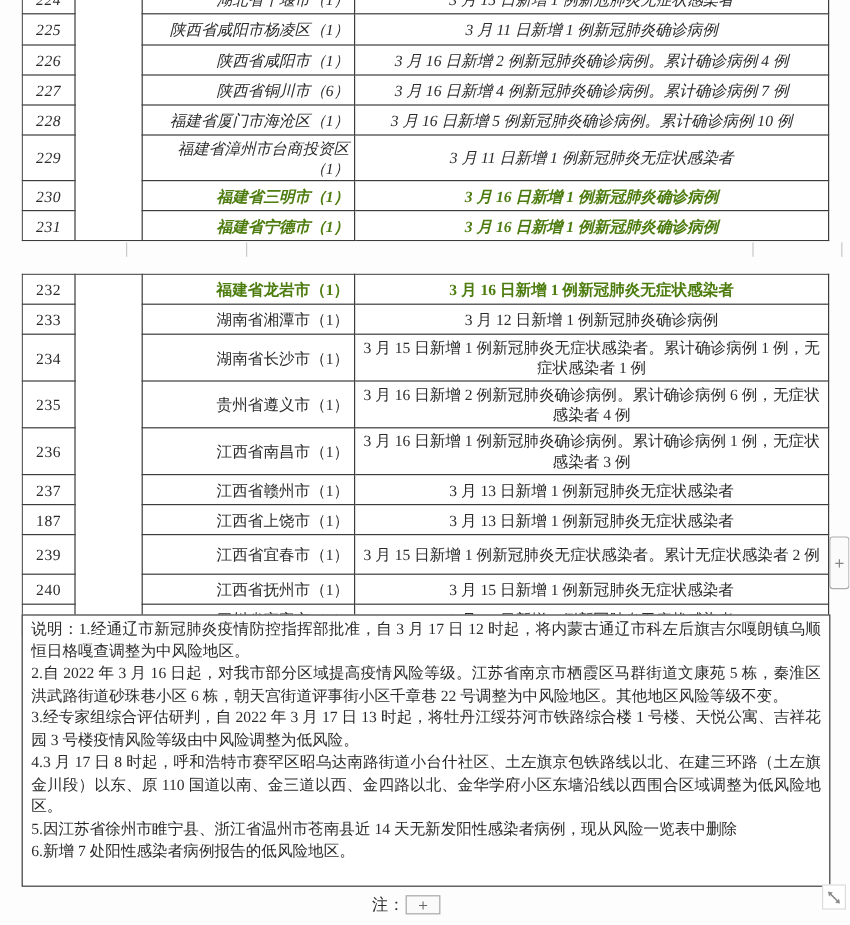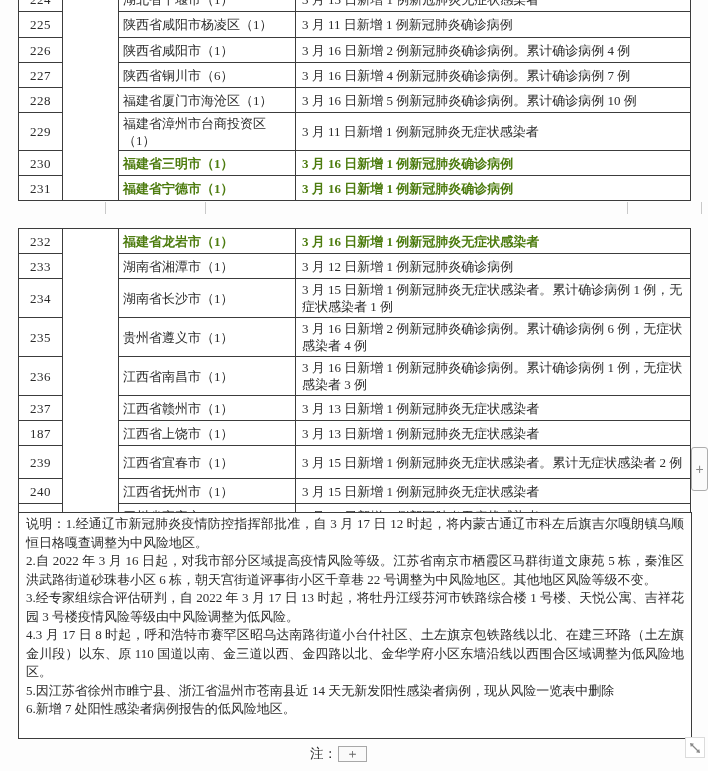--- a/index.html
+++ b/index.html
@@ -9,40 +9,40 @@
     width: 708px;
     height: 771px;
     background: #fdfdfd;
     overflow: hidden;
     font-family: "Liberation Serif", "DejaVu Serif", serif;
     color: #2b2b2b;
   }
 
   
   .tbl-wrap { position: absolute; left: 18px; overflow: hidden; background: #fff; }
-  .wrap-a { top: 0; width: 674px; height: 201px; }
+  .wrap-a { top: 0; width: 674px; height: 201px; font-style: italic; }
   .wrap-b { top: 228px; width: 674px; }
   table.risk {
     border-collapse: collapse;
     table-layout: fixed;
     width: 672px;
     background: #fff;
   }
   .wrap-a table.risk { margin-top: -14px; }
   table.risk td {
     border: 1px solid #3c3c3c;
     font-size: 13px;
     line-height: 17px;
     vertical-align: middle;
     overflow: hidden;
   }
   td.c-no   { text-align: center; letter-spacing: 0.5px; }
   td.c-mid  { }
-  td.c-loc  { text-align: left; padding: 1px 4px; }
-  td.c-desc { text-align: left;   padding: 2px 6px; }
+  td.c-loc  { text-align: right; padding: 1px 4px; }
+  td.c-desc { text-align: center;   padding: 2px 6px; }
   tr.bold td.c-loc, tr.bold td.c-desc { font-weight: bold; color: #4d7c0f; }
 
   
   .gap-tick {
     position: absolute;
     width: 1px; height: 12px;
     background: #c9c9c9;
   }
 
   

